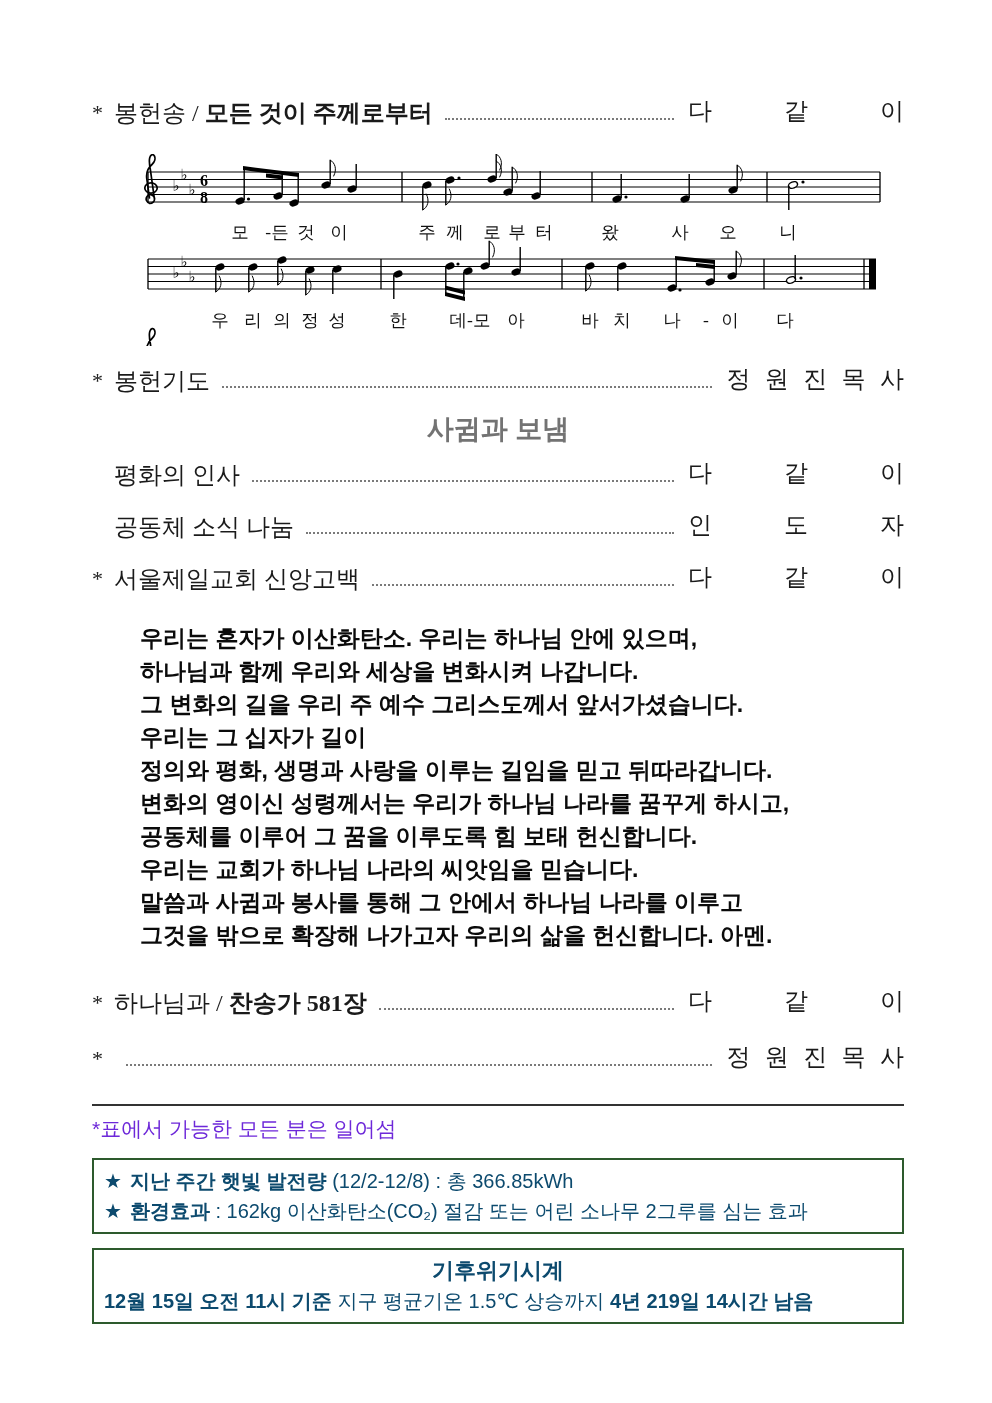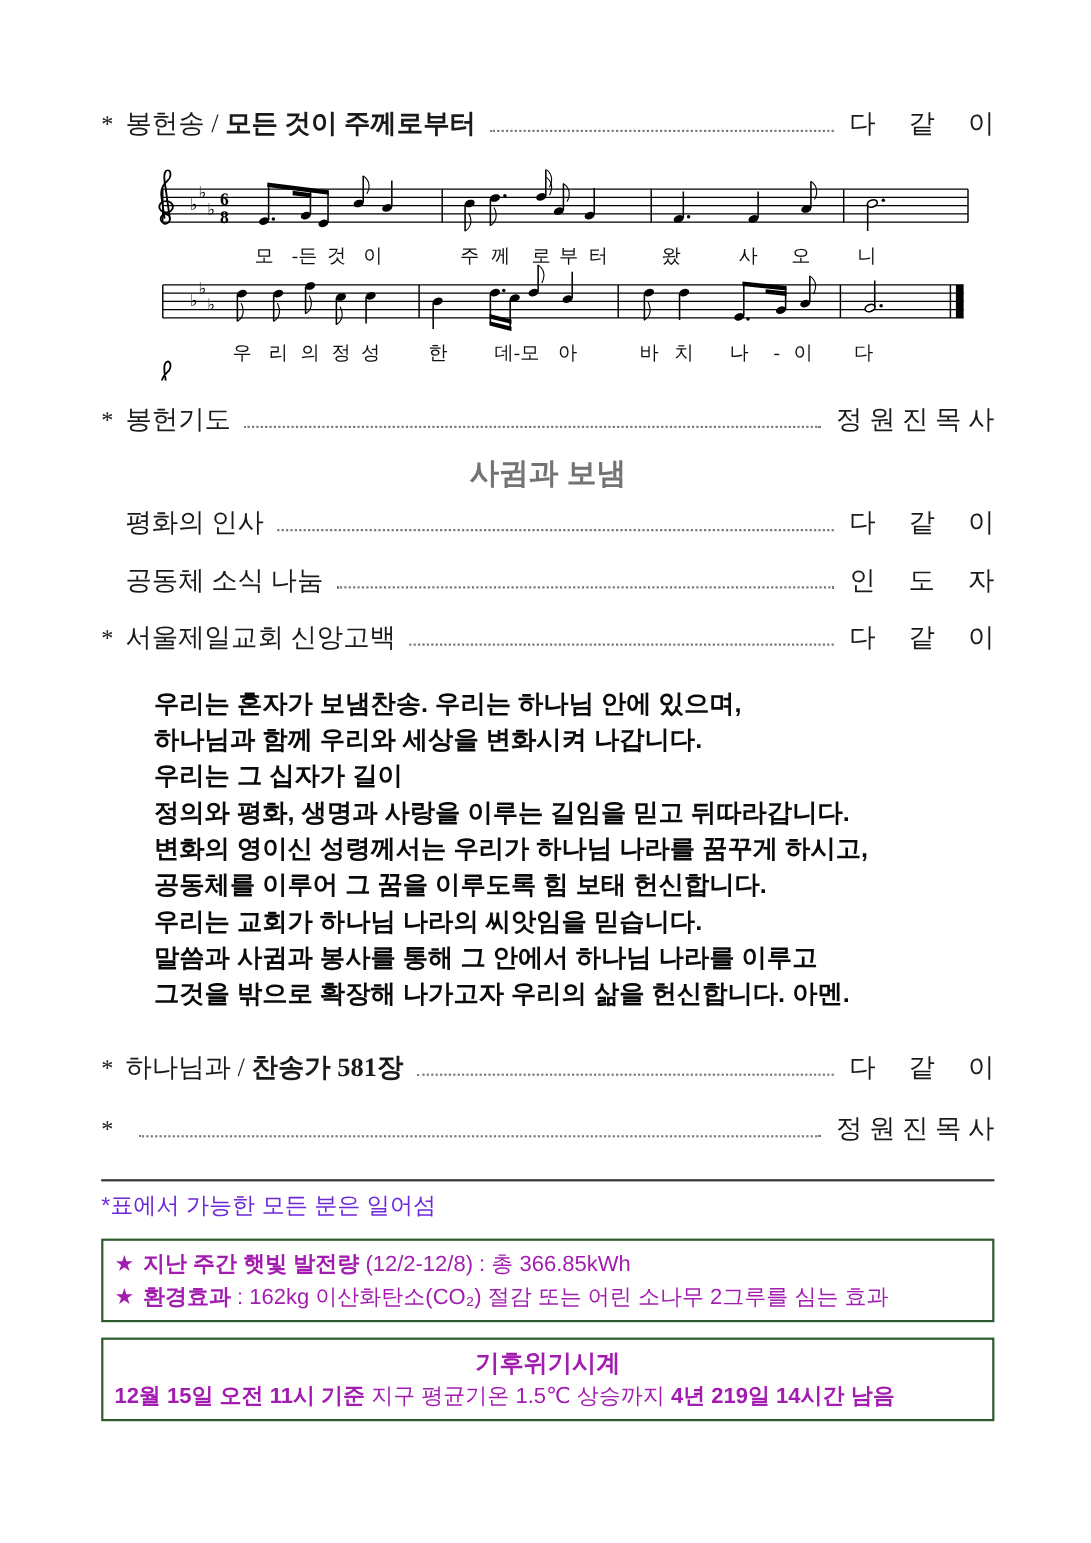--- a/index.html
+++ b/index.html
@@ -18,21 +18,21 @@
     display:flex;align-items:flex-end;
     font-size:24px;line-height:30px;
   }
   .order-line .marker{width:22px;flex:0 0 22px;font-size:22px;color:#222;}
   .order-line .title b{font-weight:bold;}
   .order-line .leader{
     flex:1;height:12px;
     border-bottom:2px dotted #7a7a7a;
     margin:0 14px 8px 12px;
   }
-  .order-line .respondent{white-space:pre;text-align:center;}
+  .order-line .respondent{white-space:pre;text-align:center;font-family:Liberation Mono, monospace;}
 
   .mt16{margin-top:16px;} .mt14{margin-top:14px;} .mt22{margin-top:22px;}
   .mt26{margin-top:26px;}
   .mt36{margin-top:36px;}
 
   
   .section-heading{
     margin-top:16px;
     text-align:center;
     font-family:"Liberation Sans","DejaVu Sans",sans-serif;
@@ -73,21 +73,21 @@
   .footer-note{
     font-family:"Liberation Sans","DejaVu Sans",sans-serif;
     font-size:21px;color:#6d28d9;line-height:30px;
   }
   .green-box{
     margin-top:14px;
     border:2px solid #2d5a2d;
     padding:6px 10px;
     font-family:"Liberation Sans","DejaVu Sans",sans-serif;
     font-size:20px;line-height:30px;
-    color:#a21caf;
+    color:#0c4a6e;
   }
   .green-box b{font-weight:bold;}
   .green-box .star{margin-right:8px;}
   .climate-title{
     text-align:center;font-weight:bold;font-size:22px;
   }
   .climate-line{text-align:left;}
 </style>
 </head>
 <body>
@@ -296,22 +296,23 @@
     </div>
 
     <div class="order-line mt22">
       <span class="marker">*</span>
       <span class="title"><span>서울제일교회 신앙고백</span><b></b></span>
       <span class="leader"></span>
       <span class="respondent">다     같     이</span>
     </div>
 
     <div class="confession">
-      <div>우리는 혼자가 보냄찬송. 우리는 하나님 안에 있으며,</div>
+      <div>우리는 혼자가 이산화탄소. 우리는 하나님 안에 있으며,</div>
       <div>하나님과 함께 우리와 세상을 변화시켜 나갑니다.</div>
+      <div>그 변화의 길을 우리 주 예수 그리스도께서 앞서가셨습니다.</div>
       <div>우리는 그 십자가 길이</div>
       <div>정의와 평화, 생명과 사랑을 이루는 길임을 믿고 뒤따라갑니다.</div>
       <div>변화의 영이신 성령께서는 우리가 하나님 나라를 꿈꾸게 하시고,</div>
       <div>공동체를 이루어 그 꿈을 이루도록 힘 보태 헌신합니다.</div>
       <div>우리는 교회가 하나님 나라의 씨앗임을 믿습니다.</div>
       <div>말씀과 사귐과 봉사를 통해 그 안에서 하나님 나라를 이루고</div>
       <div>그것을 밖으로 확장해 나가고자 우리의 삶을 헌신합니다. 아멘.</div>
     </div>
 
     <div class="order-line mt36">

